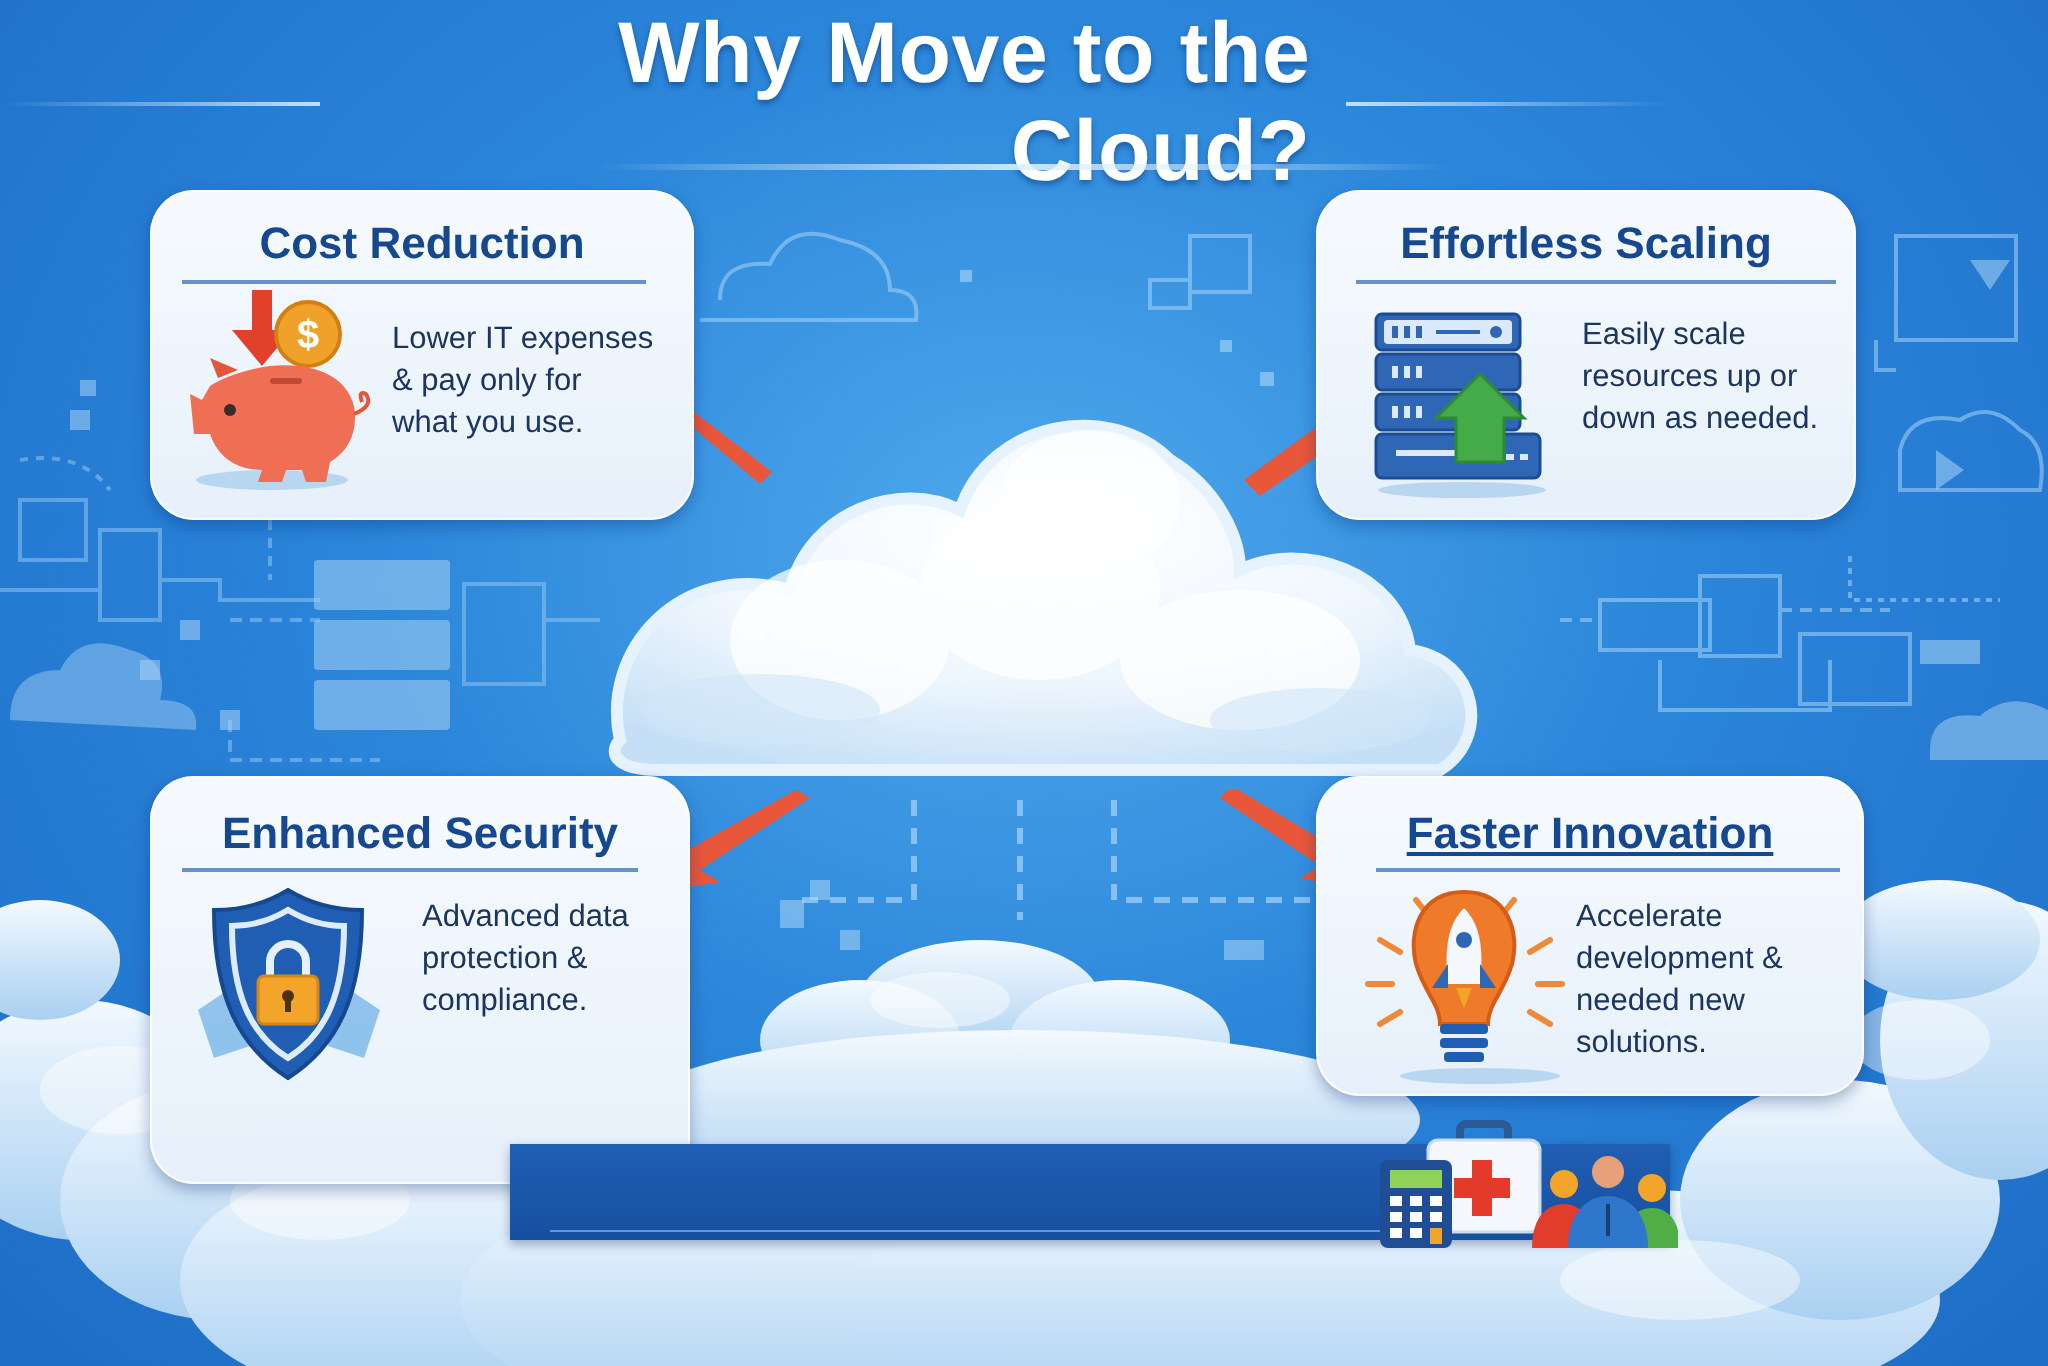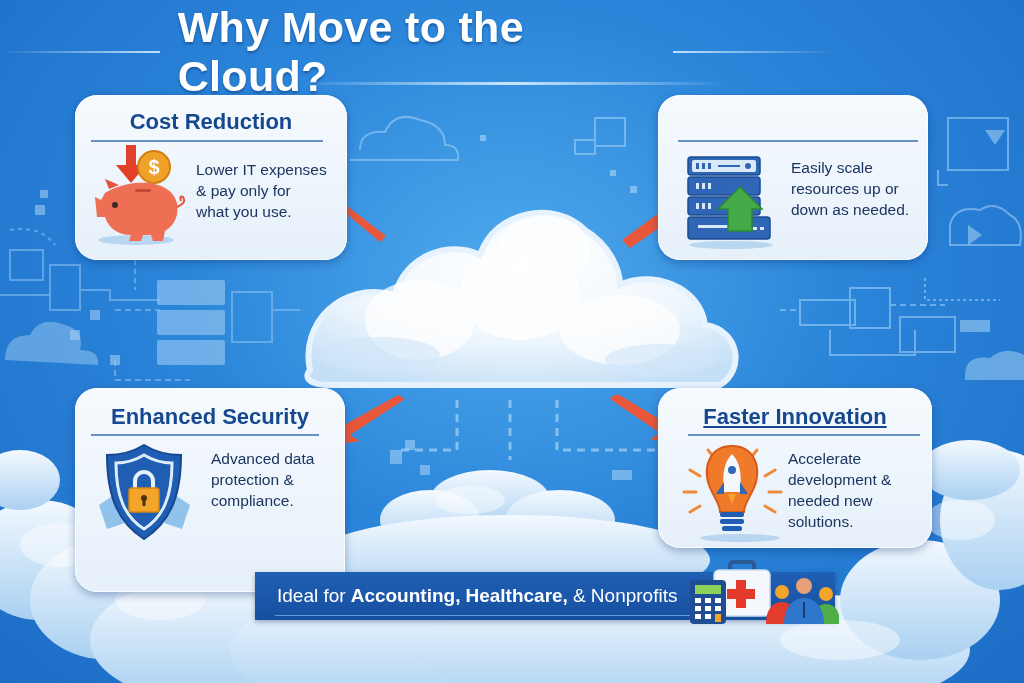--- a/index.html
+++ b/index.html
@@ -8,21 +8,21 @@
     position: relative;
     font-family: "Liberation Sans", "DejaVu Sans", sans-serif;
     background: radial-gradient(ellipse at 50% 40%, #4fa9ec 0%, #2b86da 45%, #1d6cc6 100%);
   }
   .layer { position: absolute; }
   .bg-svg { position: absolute; left: 0; top: 0; width: 1024px; height: 683px; }
 
   
   .title-wrap {
     position: absolute; left: 0; top: 22px; width: 833px; height: 60px;
-    display: flex; align-items: center; justify-content: center;
+    display: flex; align-items: center; justify-content: center; text-align: right;
   }
   .title-line {
     height: 2px; width: 170px;
     background: linear-gradient(90deg, rgba(255,255,255,0), rgba(210,235,255,0.9));
   }
   .title-line.right { background: linear-gradient(90deg, rgba(210,235,255,0.9), rgba(255,255,255,0)); }
   .title {
     color: #ffffff; font-weight: 700; font-size: 43px; letter-spacing: 0.3px;
     margin: 0 18px; text-shadow: 0 2px 3px rgba(0,40,100,0.45);
   }
@@ -227,20 +227,21 @@
     <path d="M86 62 Q96 58 92 52 Q88 50 90 56" stroke="#e2563c" stroke-width="2" fill="none"></path>
   </svg>
   <div class="card-text" style="left:121px;top:64px;">
     <div>Lower IT expenses</div>
     <div>&amp; pay only for</div>
     <div>what you use.</div>
   </div>
 </div>
 
 <div class="card" style="left:658px;top:95px;width:270px;height:165px;">
+  <div class="card-title" style="top:14px;">Effortless Scaling</div>
   <div class="card-rule" style="left:20px;top:45px;width:240px;"></div>
   <svg class="card-icon" style="left:28px;top:60px;width:95px;height:95px;" viewBox="0 0 95 95">
     <g fill="#2f66b6" stroke="#1a4c93" stroke-width="1.5">
       <rect x="2" y="2" width="72" height="18" rx="3"></rect>
       <rect x="2" y="22" width="72" height="18" rx="3"></rect>
       <rect x="2" y="42" width="72" height="18" rx="3"></rect>
       <rect x="2" y="62" width="82" height="22" rx="3"></rect>
     </g>
     <rect x="6" y="5" width="64" height="12" rx="2" fill="#dbeafa"></rect>
     <g fill="#2f66b6">
@@ -318,26 +319,20 @@
     <ellipse cx="60" cy="98" rx="40" ry="4" fill="#b9d6f0"></ellipse>
   </svg>
   <div class="card-text" style="left:130px;top:60px;">
     <div>Accelerate</div>
     <div>development &amp;</div>
     <div>needed new solutions.</div>
   </div>
 </div>
 
 <div class="banner">
-  <div class="banner-text">
-    <span>Ideal for</span>
-    <b>Accounting,</b>
-    <b style="margin-left:0;">Healthcare,</b>
-    <span>&amp; Nonprofits</span>
-  </div>
   <div class="banner-rule"></div>
 </div>
 
 <svg class="layer" style="left:684px;top:560px;width:155px;height:66px;" viewBox="0 0 155 66" xmlns="http://www.w3.org/2000/svg">
   <g>
     <rect x="46" y="2" width="24" height="10" rx="3" fill="none" stroke="#2b5a94" stroke-width="4"></rect>
     <rect x="30" y="10" width="56" height="46" rx="5" fill="#f4f8fc" stroke="#c9dcee" stroke-width="1.5"></rect>
     <rect x="52" y="20" width="10" height="28" fill="#e43a2c"></rect>
     <rect x="43" y="29" width="28" height="10" fill="#e43a2c"></rect>
   </g>

